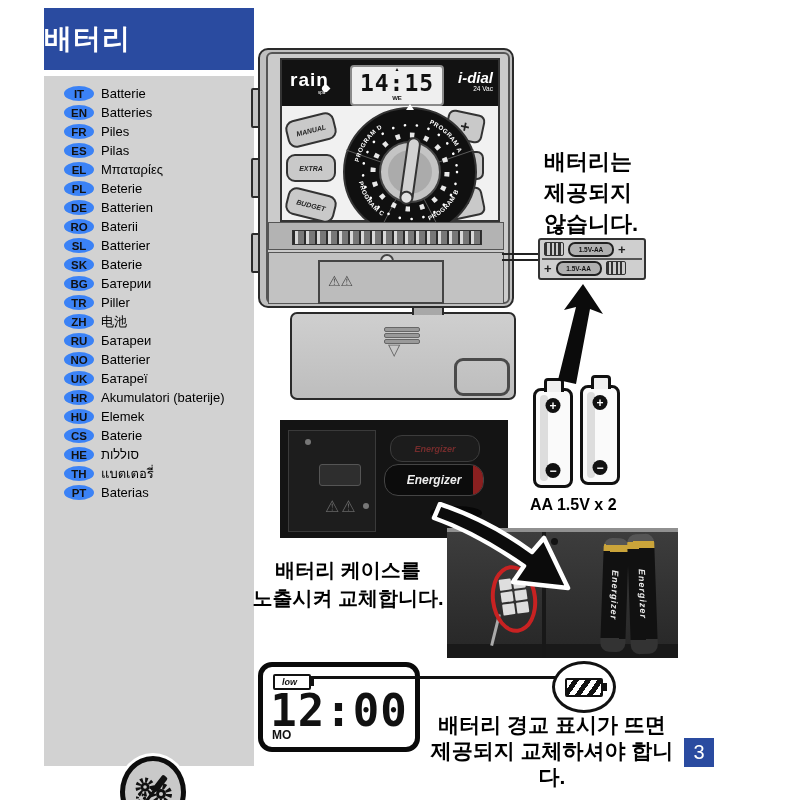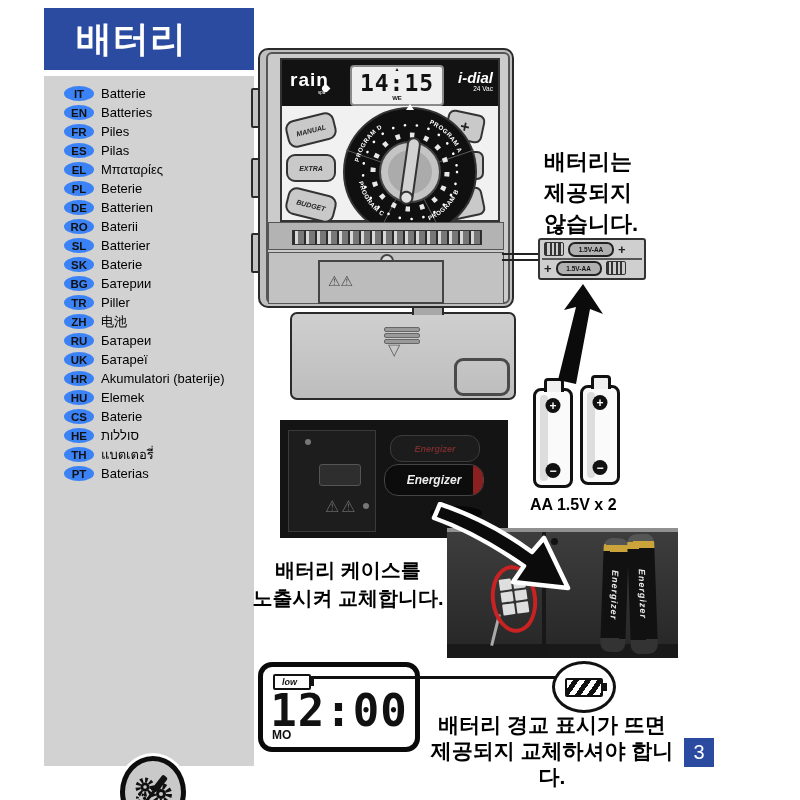--- a/index.html
+++ b/index.html
@@ -2,21 +2,21 @@
 <html><head>
 <meta charset="utf-8">
 <style>
   html,body{margin:0;padding:0;background:#fff;}
   #page{position:relative;width:800px;height:800px;background:#ffffff;overflow:hidden;
         font-family:"Liberation Sans",sans-serif;color:#111;}
   .abs{position:absolute;}
 
   
   #header{left:44px;top:8px;width:210px;height:62px;background:#2a4ba0;display:flex;align-items:center;}
-  #header .t{color:#fff;font-size:36px;font-weight:bold;padding-left:32px;letter-spacing:1px;}
+  #header .t{color:#fff;font-size:28px;font-weight:bold;letter-spacing:1px;}
 
   
   #sidebar{left:44px;top:76px;width:210px;height:690px;background:#d2d2d2;}
   #langs{position:absolute;left:20px;top:8px;}
   .lrow{display:flex;align-items:center;height:19px;}
   .lpill{display:inline-flex;align-items:center;justify-content:center;background:#3b82f6;color:#111;
          min-width:30px;height:15px;border-radius:50%;font-size:11.5px;font-weight:bold;margin-right:7px;}
   .llab{font-size:13px;color:#000000;white-space:nowrap;}
 
   
@@ -192,20 +192,24 @@
           <span class="lpill">TR</span>
           <span class="llab">Piller</span>
         </div>
       <div class="lrow">
           <span class="lpill">ZH</span>
           <span class="llab">电池</span>
         </div>
       <div class="lrow">
           <span class="lpill">RU</span>
           <span class="llab">Батареи</span>
+        </div>
+      <div class="lrow">
+          <span class="lpill">NO</span>
+          <span class="llab">Batterier</span>
         </div>
       <div class="lrow">
           <span class="lpill">UK</span>
           <span class="llab">Батареї</span>
         </div>
       <div class="lrow">
           <span class="lpill">HR</span>
           <span class="llab">Akumulatori (baterije)</span>
         </div>
       <div class="lrow">

